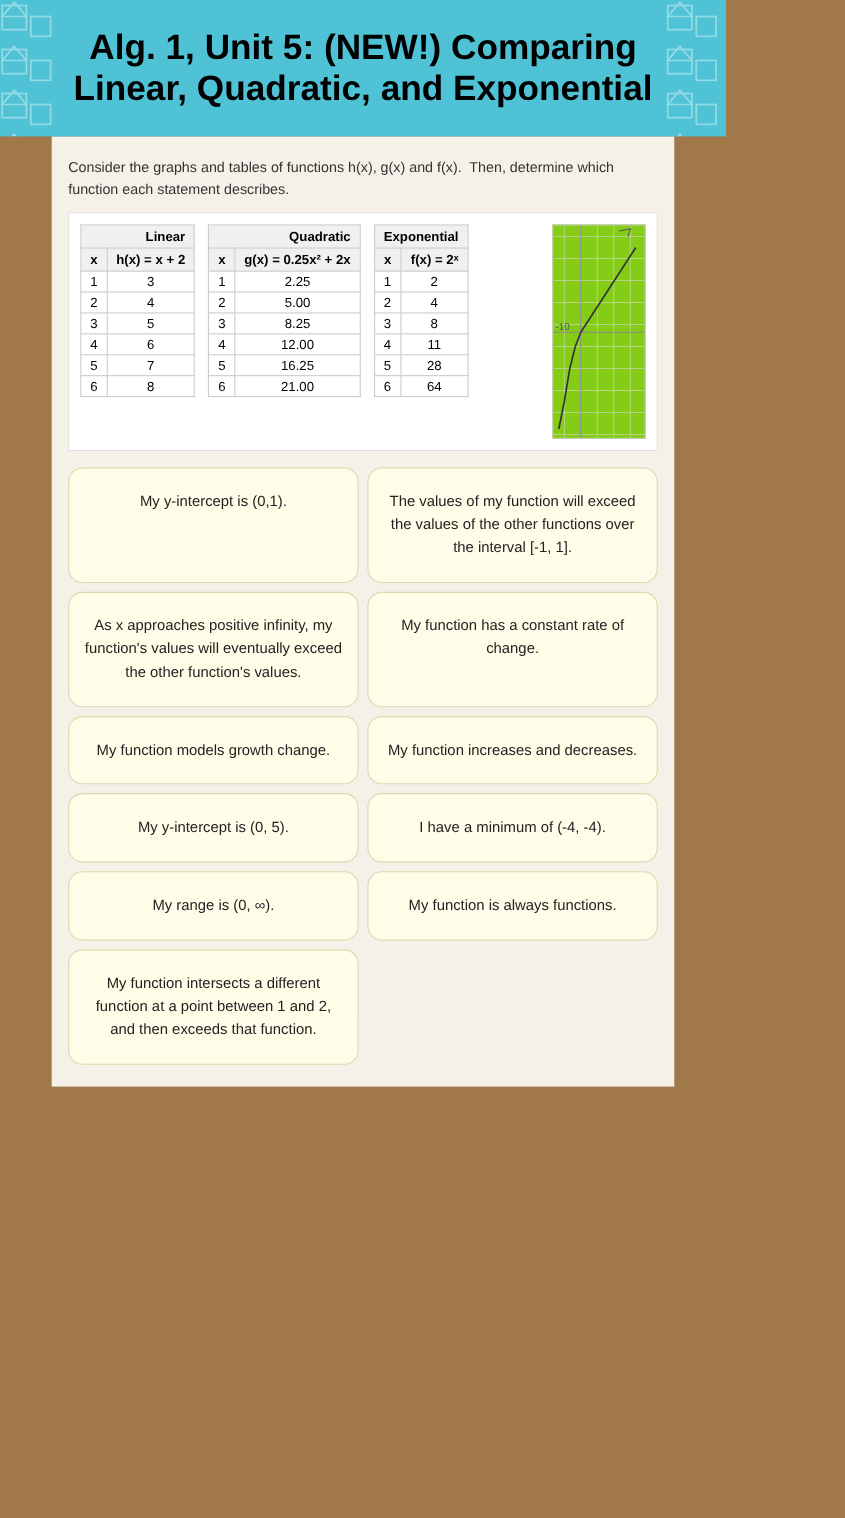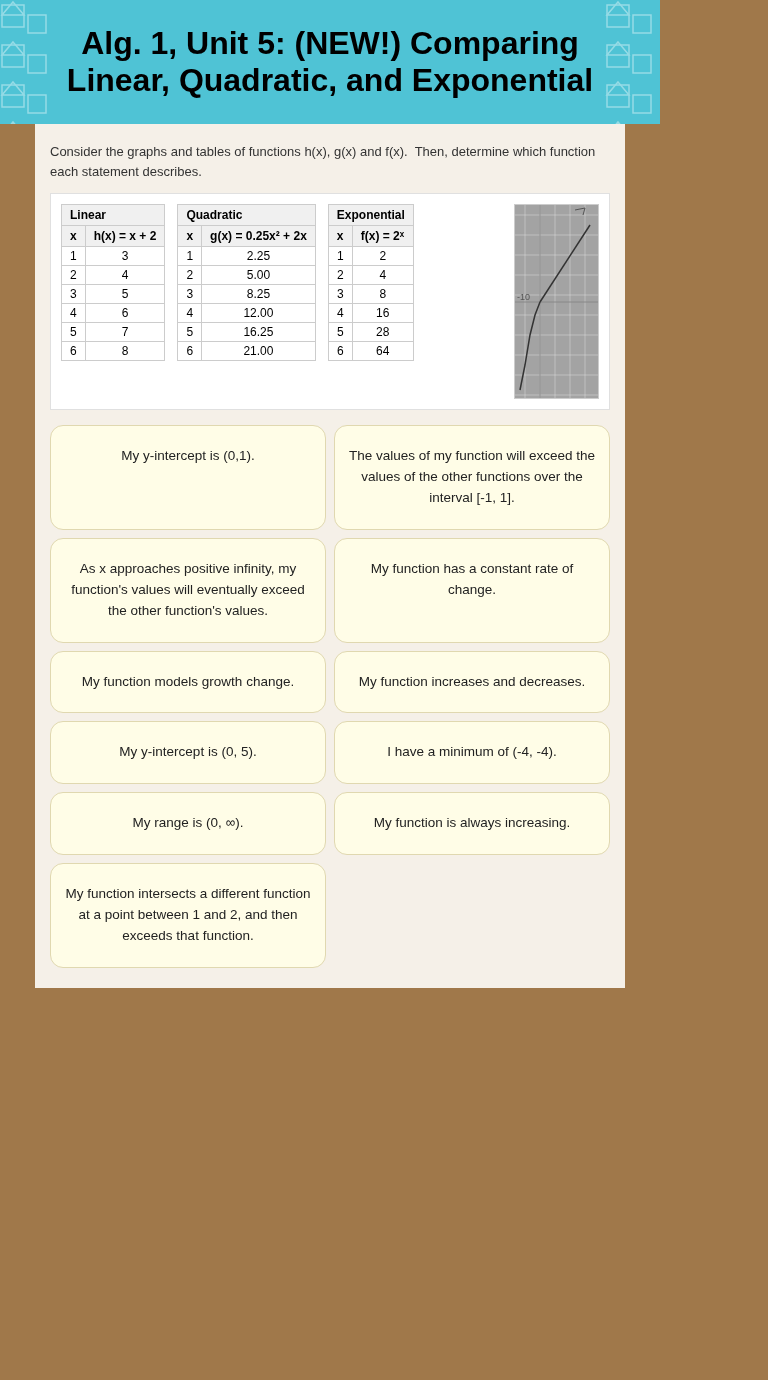--- a/index.html
+++ b/index.html
@@ -11,21 +11,21 @@
     }
 
     .func-table {
       border-collapse: collapse;
       font-size: 12px;
     }
     .func-table th {
       background: #f0f0f0;
       border: 1px solid #ccc;
       padding: 3px 8px;
-      text-align: left;
+      text-align: right;
       font-weight: bold;
     }
     .func-table td {
       border: 1px solid #ccc;
       padding: 2px 8px;
       text-align: center;
     }
 
     
     .page {
@@ -106,21 +106,21 @@
         <rect x="28" y="95" width="18" height="18" fill="none" stroke="white" stroke-width="1.5"></rect>
         <rect x="28" y="135" width="18" height="18" fill="none" stroke="white" stroke-width="1.5"></rect>
         <rect x="28" y="175" width="18" height="18" fill="none" stroke="white" stroke-width="1.5"></rect>
       </svg>
     </div>
     <div class="header-inner">
       <h1>Alg. 1, Unit 5: (NEW!) Comparing Linear, Quadratic, and Exponential</h1>
     </div>
   </div>
 
-  <div style="display:flex;padding:0 35px;">
+  <div style="display:flex;padding:0 47px;">
     <div style="flex:1;background:#f5f0e8;padding:18px 15px 20px 15px;">
 
       <p style="font-size:13px;color:#333;margin-bottom:12px;line-height:1.5;">
         Consider the graphs and tables of functions h(x), g(x) and f(x).&nbsp; Then, determine which function each statement describes.
       </p>
 
       <div style="display:flex;gap:10px;align-items:flex-start;background:white;padding:10px;border:1px solid #e0e0e0;">
 
         <div style="display:flex;gap:12px;flex:1;">
 
@@ -218,36 +218,36 @@
                 <tr>
                   <td>2</td>
                   <td>4</td>
                 </tr>
                 <tr>
                   <td>3</td>
                   <td>8</td>
                 </tr>
                 <tr>
                   <td>4</td>
-                  <td>16</td>
+                  <td>11</td>
                 </tr>
                 <tr>
                   <td>5</td>
                   <td>28</td>
                 </tr>
                 <tr>
                   <td>6</td>
                   <td>64</td>
                 </tr>
               </tbody>
           </table>
 
         </div>
 
-        <div style="width:85px;flex-shrink:0;height:195px;background:#a3a3a3;border:1px solid #ccc;overflow:hidden;">
+        <div style="width:85px;flex-shrink:0;height:195px;background:#84cc16;border:1px solid #ccc;overflow:hidden;">
           <svg width="85" height="195" viewBox="0 0 85 195">
 
             <line x1="0" y1="10" x2="85" y2="10" stroke="#ddd" stroke-width="0.5"></line>
             <line x1="0" y1="30" x2="85" y2="30" stroke="#ddd" stroke-width="0.5"></line>
             <line x1="0" y1="50" x2="85" y2="50" stroke="#ddd" stroke-width="0.5"></line>
             <line x1="0" y1="70" x2="85" y2="70" stroke="#ddd" stroke-width="0.5"></line>
             <line x1="0" y1="90" x2="85" y2="90" stroke="#ddd" stroke-width="0.5"></line>
             <line x1="0" y1="110" x2="85" y2="110" stroke="#ddd" stroke-width="0.5"></line>
             <line x1="0" y1="130" x2="85" y2="130" stroke="#ddd" stroke-width="0.5"></line>
             <line x1="0" y1="150" x2="85" y2="150" stroke="#ddd" stroke-width="0.5"></line>
@@ -279,21 +279,21 @@
             <div class="card-item">The values of my function will exceed the values of the other functions over the interval [-1, 1].</div>
             <div class="card-item">As x approaches positive infinity,
 my function's values will eventually
 exceed the other function's values.</div>
             <div class="card-item">My function has a constant rate of change.</div>
             <div class="card-item">My function models growth change.</div>
             <div class="card-item">My function increases and decreases.</div>
             <div class="card-item">My y-intercept is (0, 5).</div>
             <div class="card-item">I have a minimum of (-4, -4).</div>
             <div class="card-item">My range is (0, ∞).</div>
-            <div class="card-item">My function is always increasing.</div>
+            <div class="card-item">My function is always functions.</div>
             <div class="card-item">My function intersects a different function at a point between 1 and 2, and then exceeds that function.</div>
           </div>
       </div>
 
     </div>
   </div>
 
 </div>
 
 </body></html>

